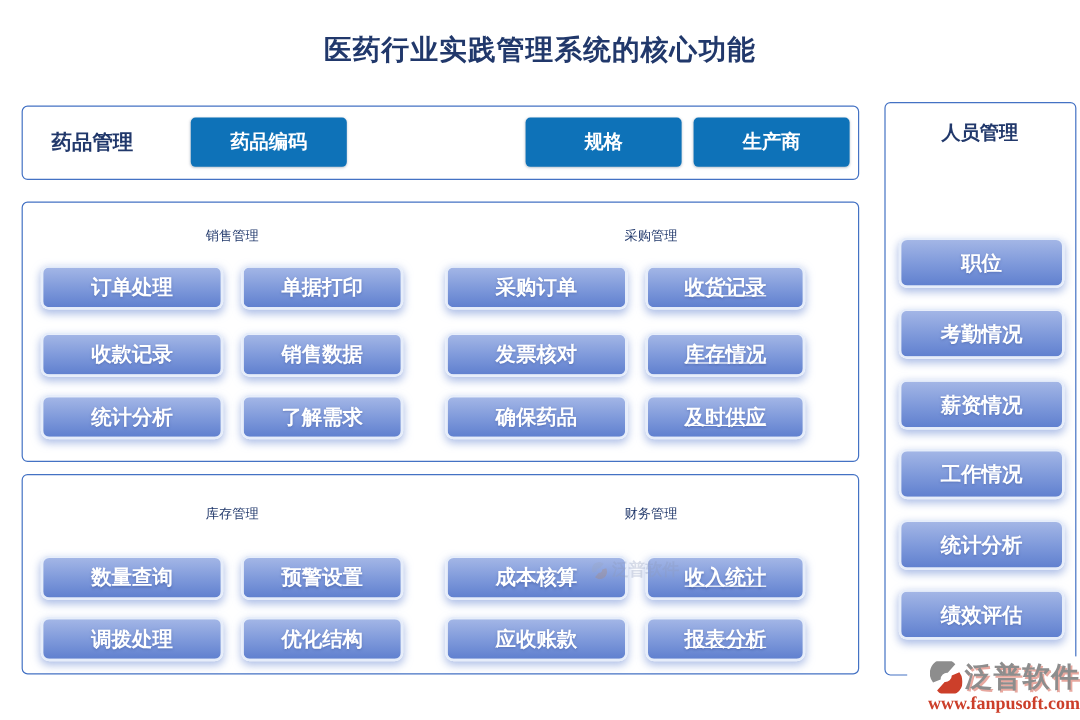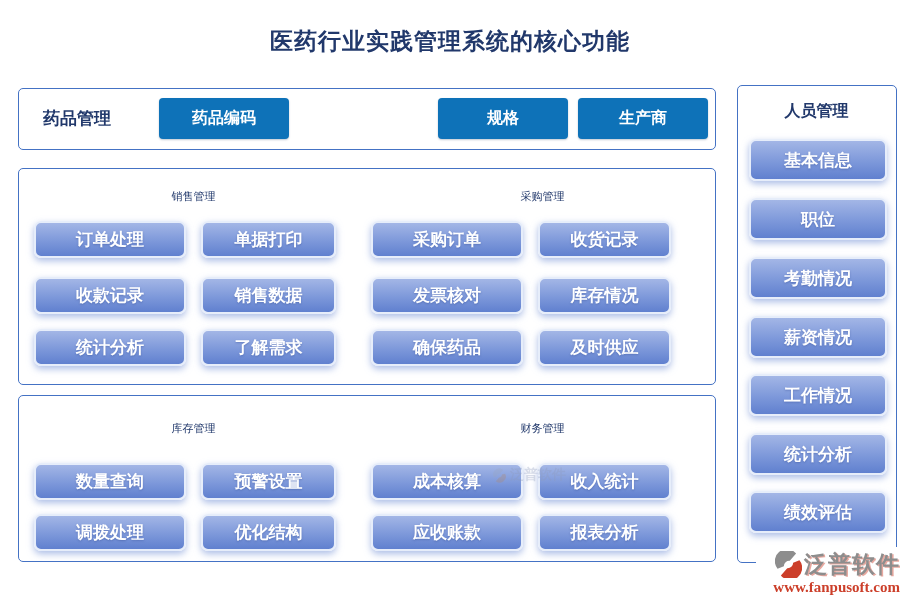--- a/index.html
+++ b/index.html
@@ -46,21 +46,21 @@
     border:2px solid #e6edfa;border-radius:7px;
     box-shadow:0 3px 7px rgba(118,147,214,.6);
     display:flex;align-items:center;justify-content:center;
     color:#ffffff;font-weight:bold;font-size:17px;cursor:pointer;
     text-shadow:0 1px 2px rgba(55,80,150,.45);
   }
   .grid-btn{height:37px;}
   .c1{left:15px;width:152px;}
   .c2{left:182px;width:135px;}
   .c3{left:352px;width:152px;}
-  .c4{left:519px;width:133px;}
+  .c4{left:519px;width:133px;text-decoration:underline;}
   .r1m{top:52px;} .r2m{top:108px;} .r3m{top:160px;}
   .r1b{top:67px;} .r2b{top:118px;}
   .p-btn{left:11px;width:138px;height:42px;font-size:17px;}
   #watermark{
     position:absolute;left:492px;top:466px;display:flex;align-items:center;gap:3px;
     opacity:.32;pointer-events:none;
   }
   #watermark .wm-text{color:#8e9bbd;font-weight:bold;font-size:14px;}
   #brand-logo{
     position:absolute;left:756px;top:547px;width:142px;
@@ -119,21 +119,20 @@
   <div class="litebtn grid-btn c2 r2b">优化结构</div>
 
   <div class="litebtn grid-btn c3 r1b">成本核算</div>
   <div class="litebtn grid-btn c3 r2b">应收账款</div>
   <div class="litebtn grid-btn c4 r1b">收入统计</div>
   <div class="litebtn grid-btn c4 r2b">报表分析</div>
 </div>
 
 <div class="panel" id="personnel-panel">
   <div id="personnel-title">人员管理</div>
-  <div class="litebtn p-btn" style="top:53px;">基本信息</div>
   <div class="litebtn p-btn" style="top:112px;">职位</div>
   <div class="litebtn p-btn" style="top:171px;">考勤情况</div>
   <div class="litebtn p-btn" style="top:230px;">薪资情况</div>
   <div class="litebtn p-btn" style="top:288px;">工作情况</div>
   <div class="litebtn p-btn" style="top:347px;">统计分析</div>
   <div class="litebtn p-btn" style="top:405px;">绩效评估</div>
 </div>
 
 <div id="watermark">
   <span style="display:inline-flex;">

